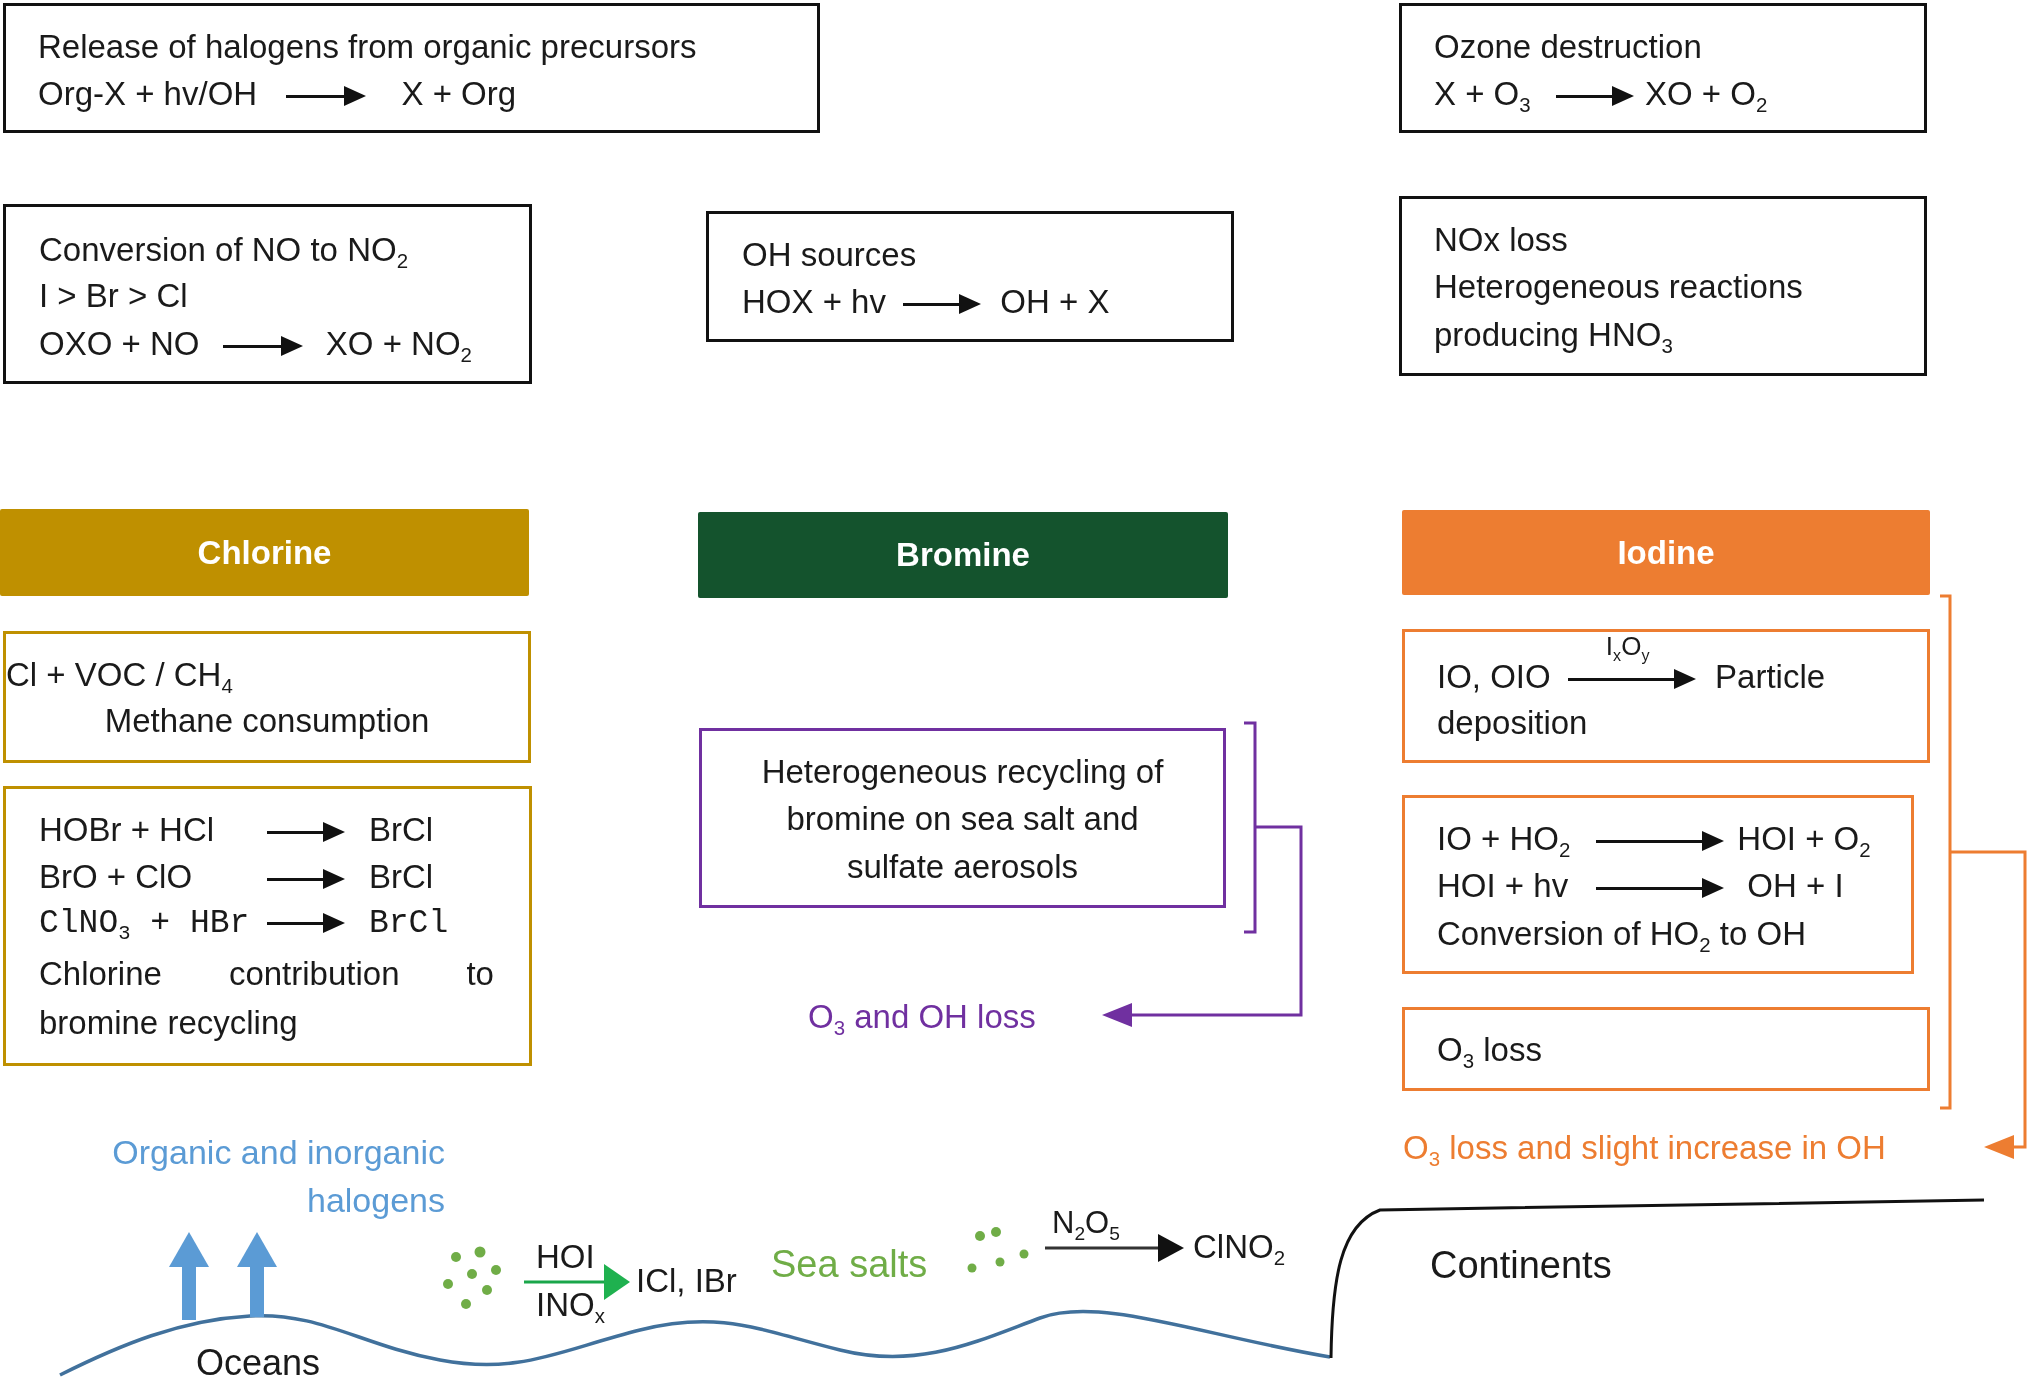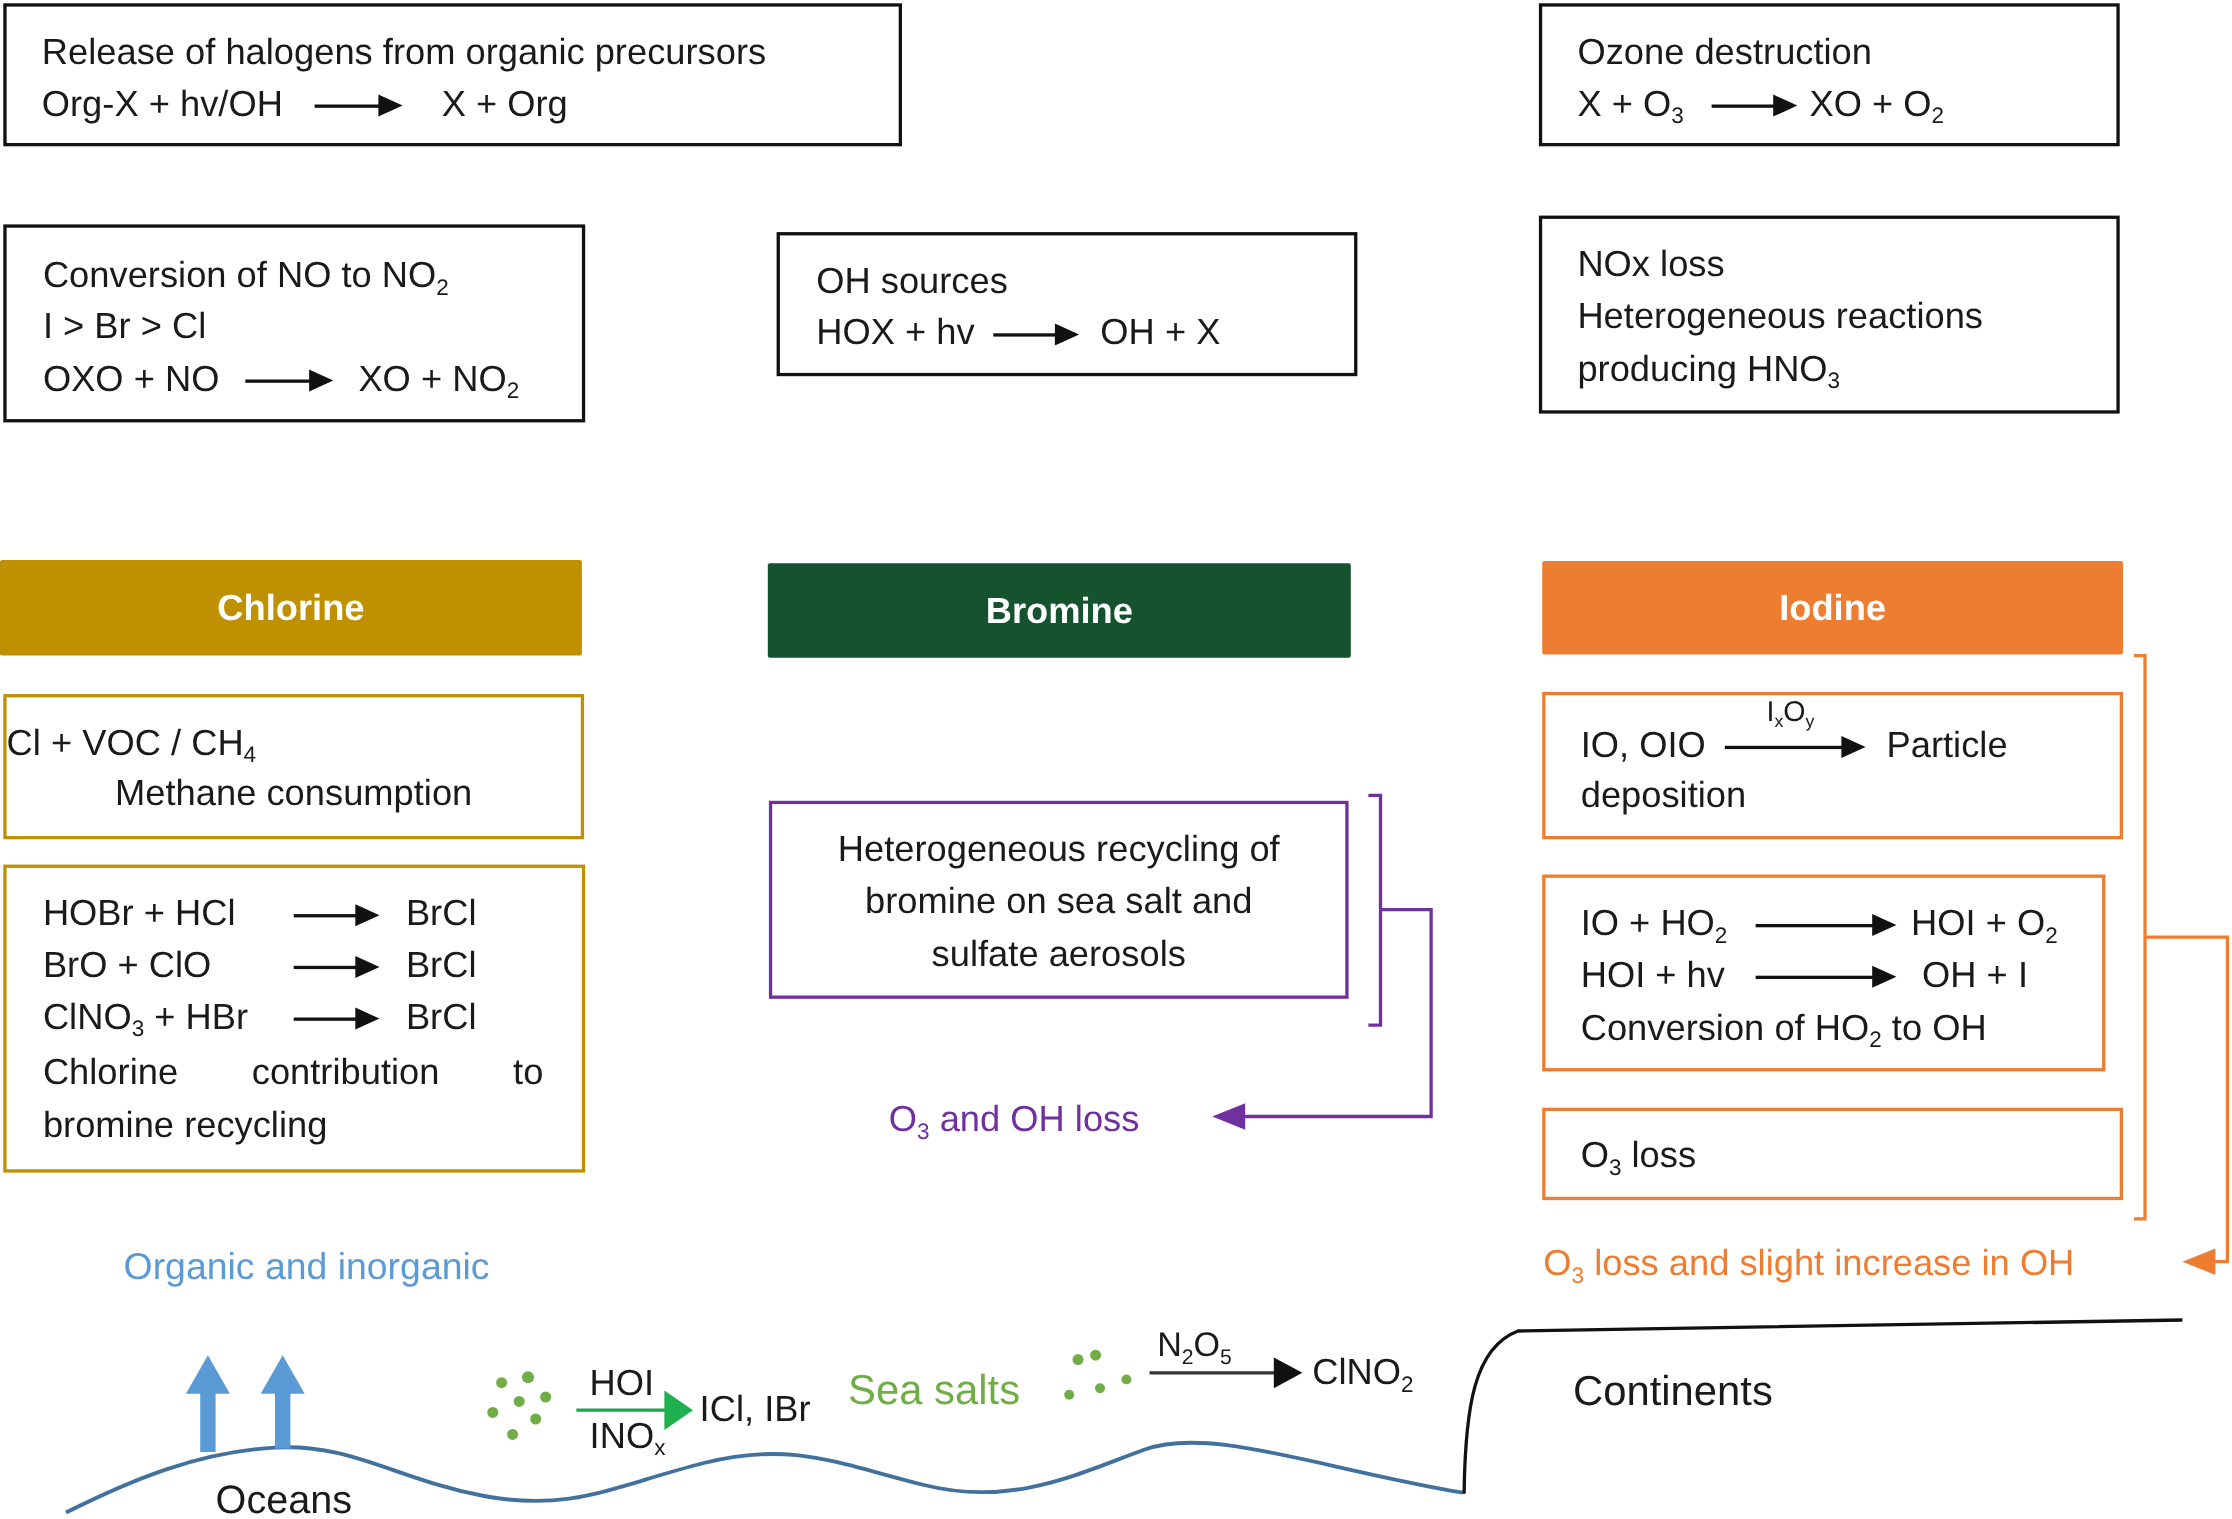--- a/index.html
+++ b/index.html
@@ -74,21 +74,21 @@
 
 <div class="box cl" style="left:3px;top:631px;width:528px;height:132px;">
   <div class="line center" style="top:18px;text-align:left;"><span>Cl + VOC / CH</span><sub>4</sub></div>
   <div class="line center" style="top:64px;text-align:center;">Methane consumption</div>
 </div>
 
 <div class="box cl" style="left:3px;top:786px;width:529px;height:280px;">
   <div id="cl-reactions">
       <div class="line" style="left: 33px; top: 18px;"><span style="display:inline-block;width:220px;"><span>HOBr + HCl</span><sub></sub><span></span></span><span class="arrow" style="width:78px;margin:0 24px 0 8px;"></span><span>BrCl</span></div>
       <div class="line" style="left: 33px; top: 65px;"><span style="display:inline-block;width:220px;"><span>BrO + ClO</span><sub></sub><span></span></span><span class="arrow" style="width:78px;margin:0 24px 0 8px;"></span><span>BrCl</span></div>
-      <div class="line" style="left: 33px; top: 112px;"><span style="display:inline-block;width:220px;"><span>ClNO</span><sub>3</sub><span> + HBr</span></span><span class="arrow" style="width:78px;margin:0 24px 0 8px;"></span><span>BrCl</span></div>
+      <div class="line" style="left: 33px; top: 112px; font-family: Liberation Mono, monospace;"><span style="display:inline-block;width:220px;"><span>ClNO</span><sub>3</sub><span> + HBr</span></span><span class="arrow" style="width:78px;margin:0 24px 0 8px;"></span><span>BrCl</span></div>
     </div>
   <div class="line" style="left:33px;top:162px;width:455px;display:flex;justify-content:space-between;">
     <span>Chlorine</span>
     <span>contribution</span>
     <span>to</span>
   </div>
   <div class="line" style="left:33px;top:211px;">bromine recycling</div>
 </div>
 
 <div class="box br" style="left:699px;top:728px;width:527px;height:180px;">
@@ -173,20 +173,21 @@
 
   <line x1="524" y1="1282" x2="612" y2="1282" stroke="#1aa64a" stroke-width="3"></line>
   <polygon points="604,1264 630,1282 604,1300" fill="#1fb14f"></polygon>
 
   <line x1="1045" y1="1248" x2="1165" y2="1248" stroke="#333" stroke-width="3"></line>
   <polygon points="1158,1234 1184,1248 1158,1262" fill="#111"></polygon>
 </svg>
 
 <div class="line" style="left:40px;top:1128px;width:405px;text-align:right;color:#5b9bd5;font-size:34px;line-height:48px;">
   <div>Organic and inorganic</div>
+  <div>halogens</div>
 </div>
 
 <div class="line" style="left:536px;top:1234px;font-size:33px;">HOI</div>
 <div class="line" style="left:536px;top:1282px;font-size:33px;"><span>INO</span><sub>x</sub></div>
 <div class="line" style="left:636px;top:1258px;font-size:33px;">ICl, IBr</div>
 
 <div class="line bold" style="left:771px;top:1241px;font-size:38px;color:#70ad47;">Sea salts</div>
 
 <div class="line" style="left:1052px;top:1200px;font-size:31px;"><span>N</span><sub>2</sub><span>O</span><sub>5</sub></div>
 <div class="line" style="left:1193px;top:1224px;font-size:33px;"><span>ClNO</span><sub>2</sub></div>

